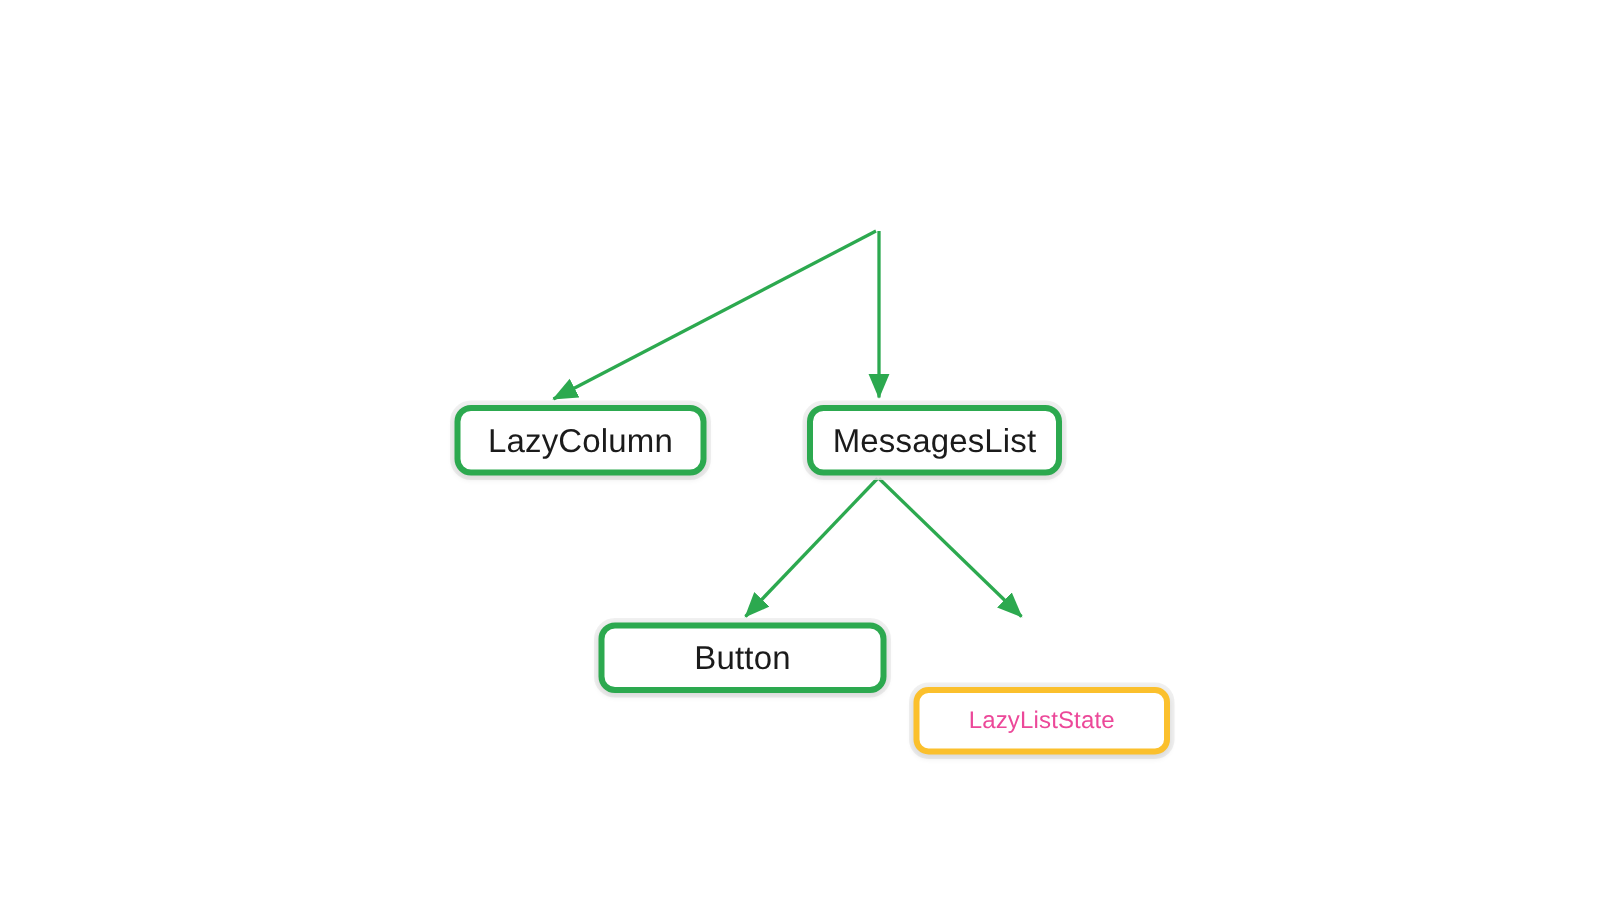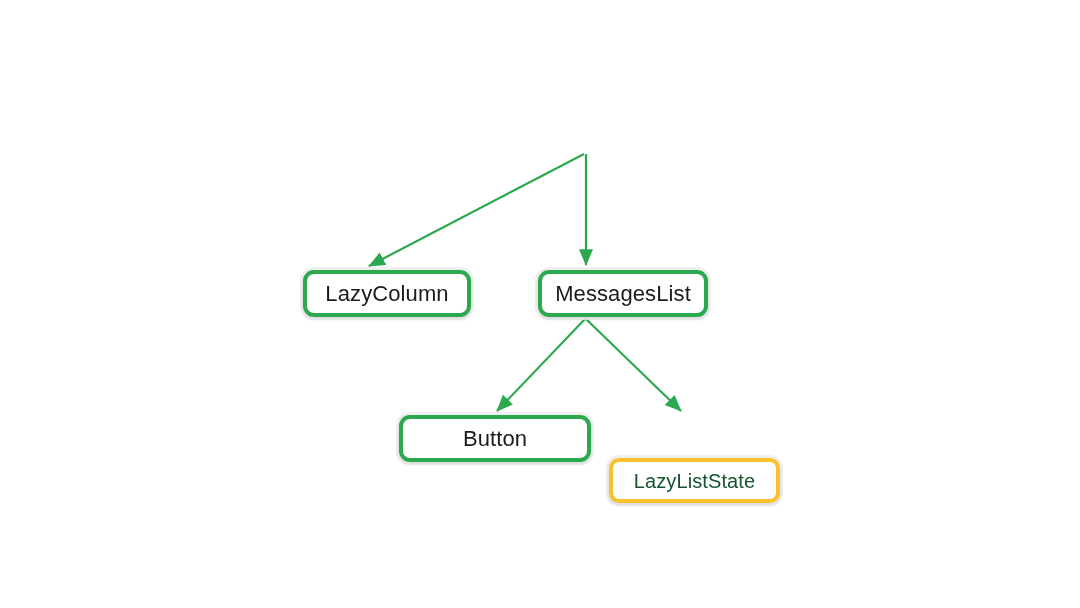--- a/index.html
+++ b/index.html
@@ -57,22 +57,22 @@
   .node.composable .label {
     color: #1B1B1B;
   }
 
   
   .node.state {
     border-color: #FBC02D;
     border-radius: 10px;
   }
   .node.state .label {
-    color: #14532d;
-    font-size: 20px;
+    color: #ec4899;
+    font-size: 16px;
   }
 
   
   #node-conversation-screen { left: 447px; top: 105px; width: 282px; height: 48px; }
   #node-user-input         { left: 303px; top: 270px; width: 168px; height: 47px; }
   #node-messages-list      { left: 500px; top: 270px; width: 170px; height: 47px; margin-left: 38px; }
   #node-button             { left: 399px; top: 415px; width: 192px; height: 47px; }
   #node-lazy-column        { left: 611px; top: 415px; width: 168px; height: 47px; }
   #node-lazy-list-state    { left: 609px; top: 458px; width: 171px; height: 45px; z-index: 5; }
 </style>

